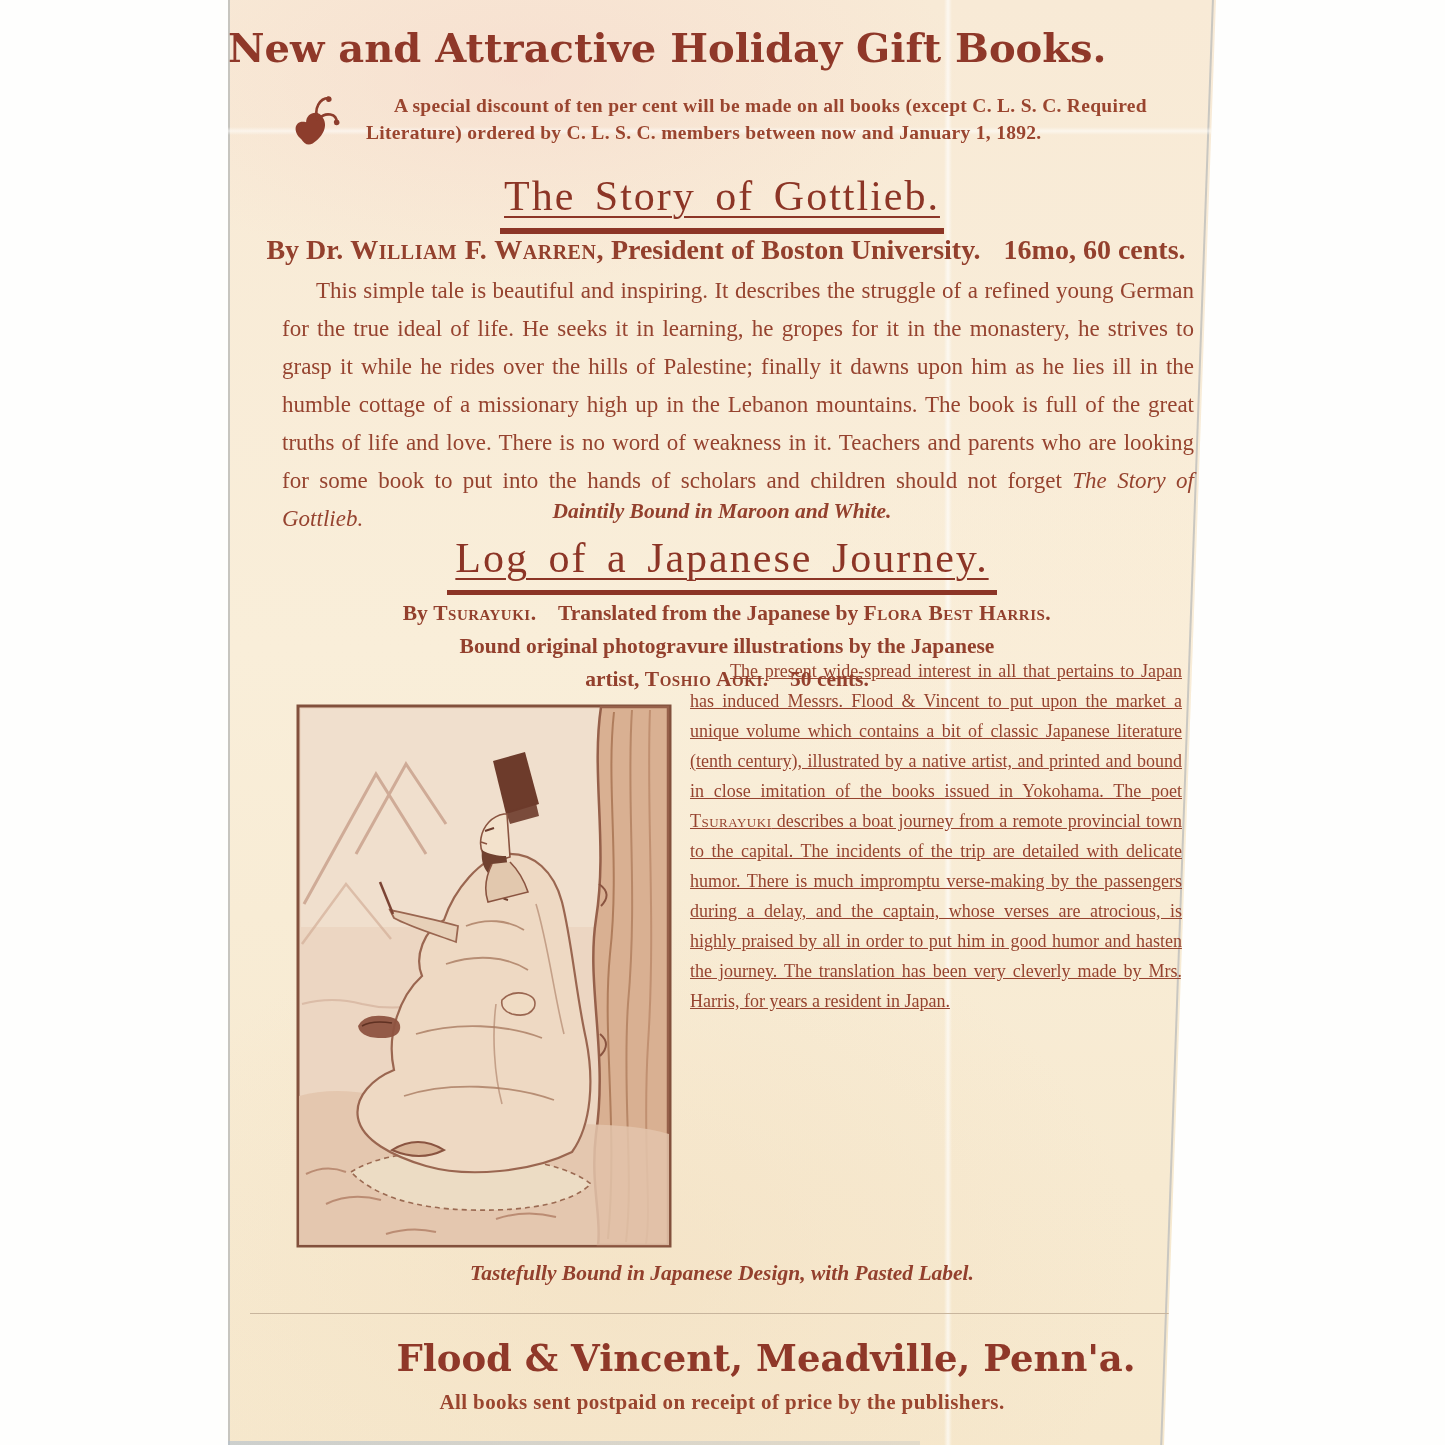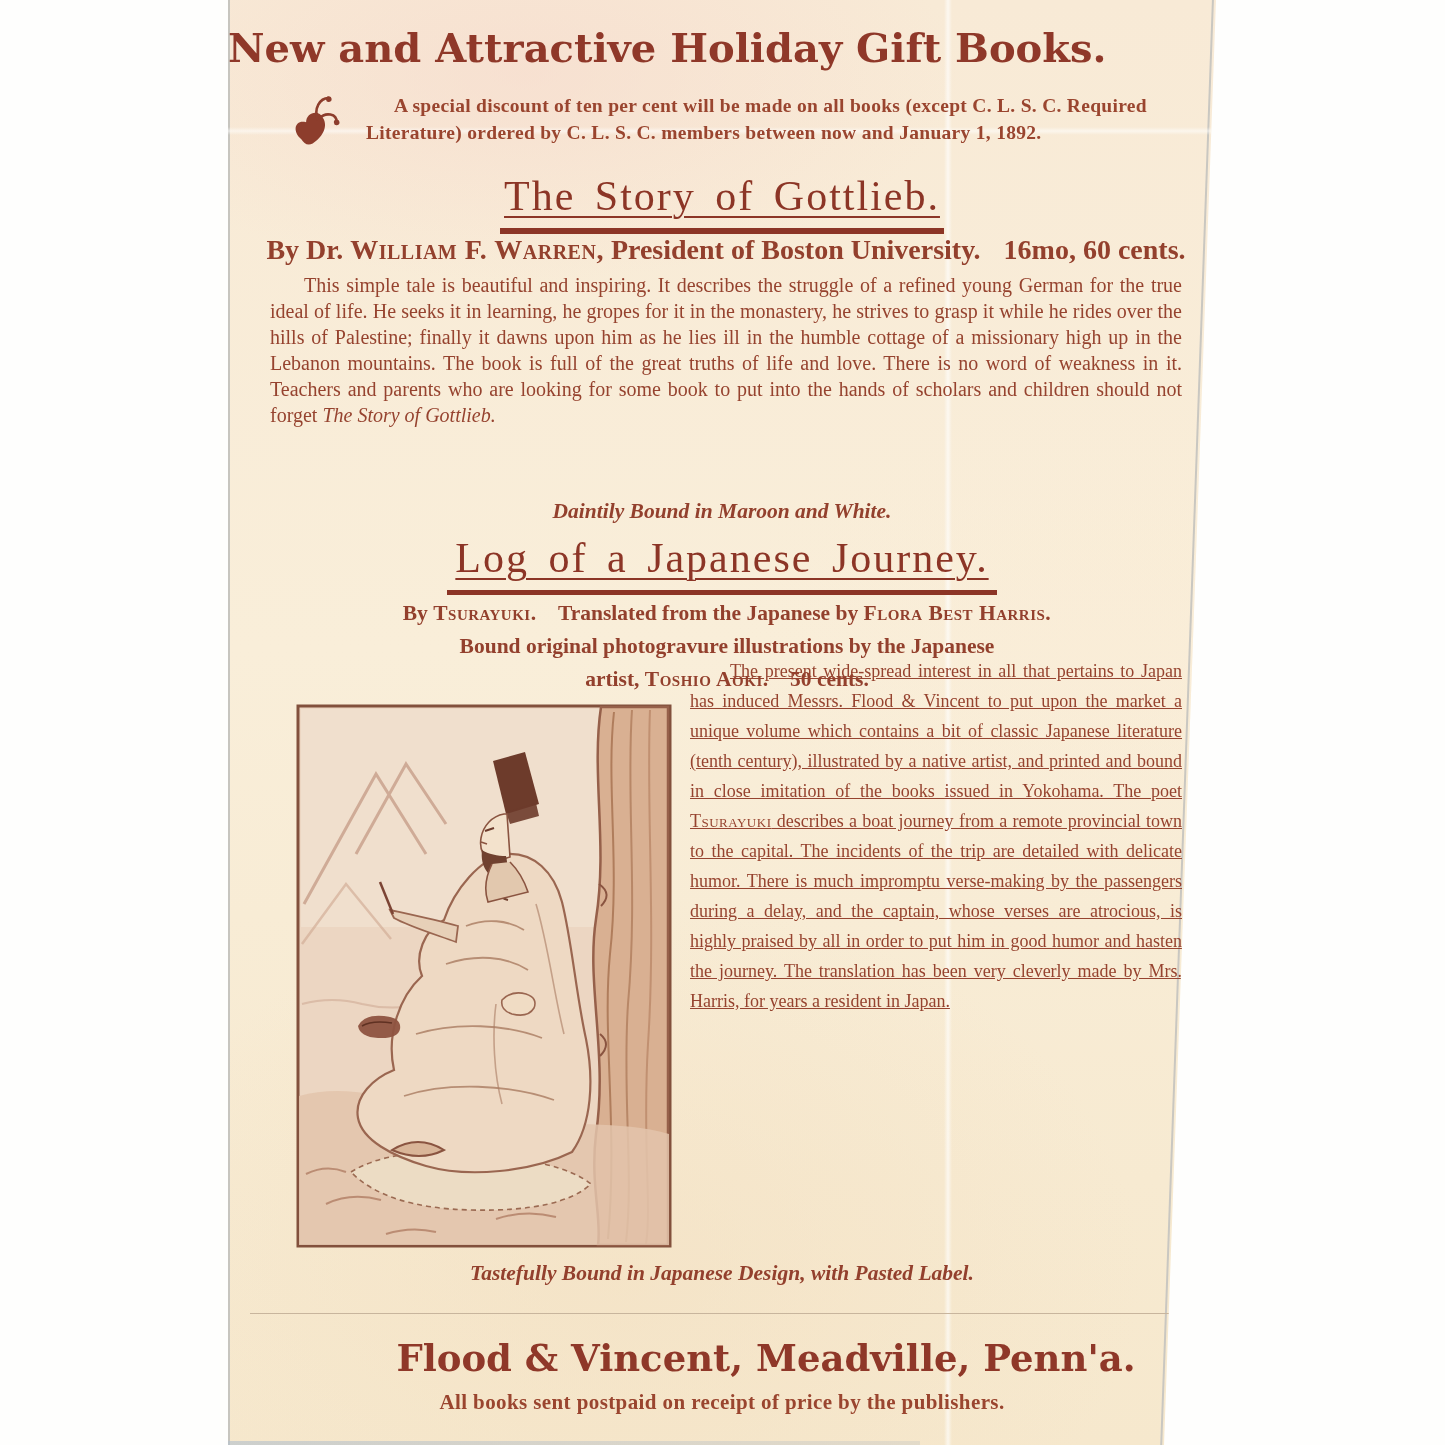--- a/index.html
+++ b/index.html
@@ -48,22 +48,22 @@
   .h-gottlieb .txt { border-bottom:6px solid #8c3526; padding:0 4px 8px; }
   .h-japan { top:534px; }
   .h-japan .txt { border-bottom:5px solid #8c3526; padding:0 8px 8px; }
 
   .byline1 { position:absolute; top:230px; left:0; width:100%; margin:4px;
              text-align:center; font-size:28px; font-weight:bold; color:#93402d; }
   .sc { font-variant:small-caps; letter-spacing:0.5px; }
   .gap { margin-left:16px; }
 
   .para { margin:0; text-align:justify; color:#96432f; }
-  .para1 { position:absolute; top:272px; left:42px; width:912px;
-           font-size:20px; line-height:26px; text-indent:34px; }
+  .para1 { position:absolute; top:272px; left:54px; width:912px;
+           font-size:23px; line-height:38px; text-indent:34px; }
   .para i { font-style:italic; }
 
   .caption { position:absolute; left:0; width:100%; margin:0; text-align:center;
              font-style:italic; font-weight:bold; font-size:21.5px; color:#93402d; }
   .caption1 { top:499px; }
   .caption2 { top:1261px; }
 
   .byline2 { position:absolute; top:597px; left:5px; width:100%; text-align:center;
              font-size:21.5px; line-height:33px; font-weight:bold; color:#93402d; }
 

